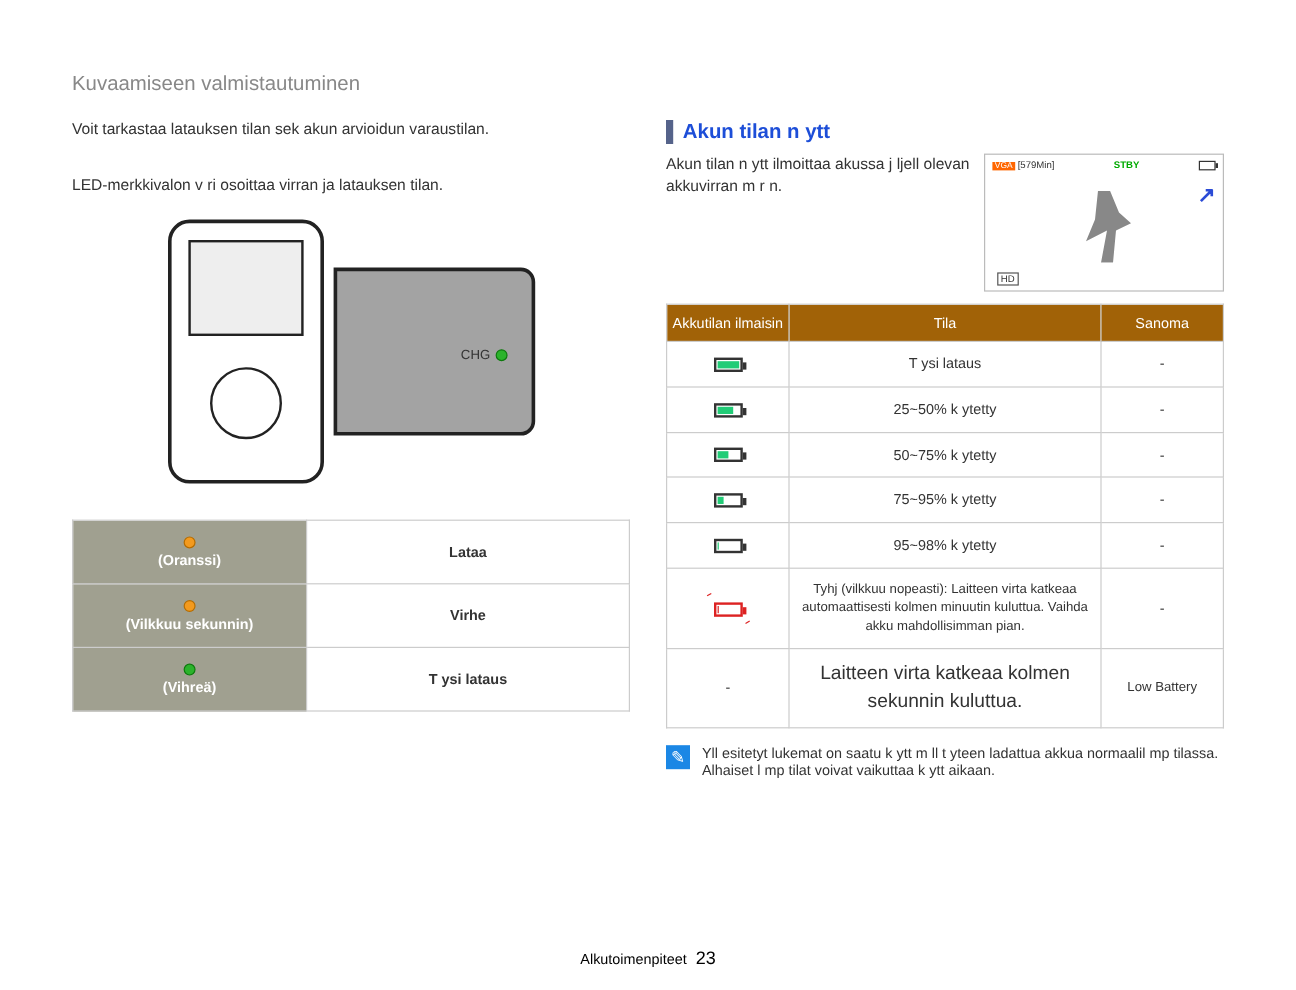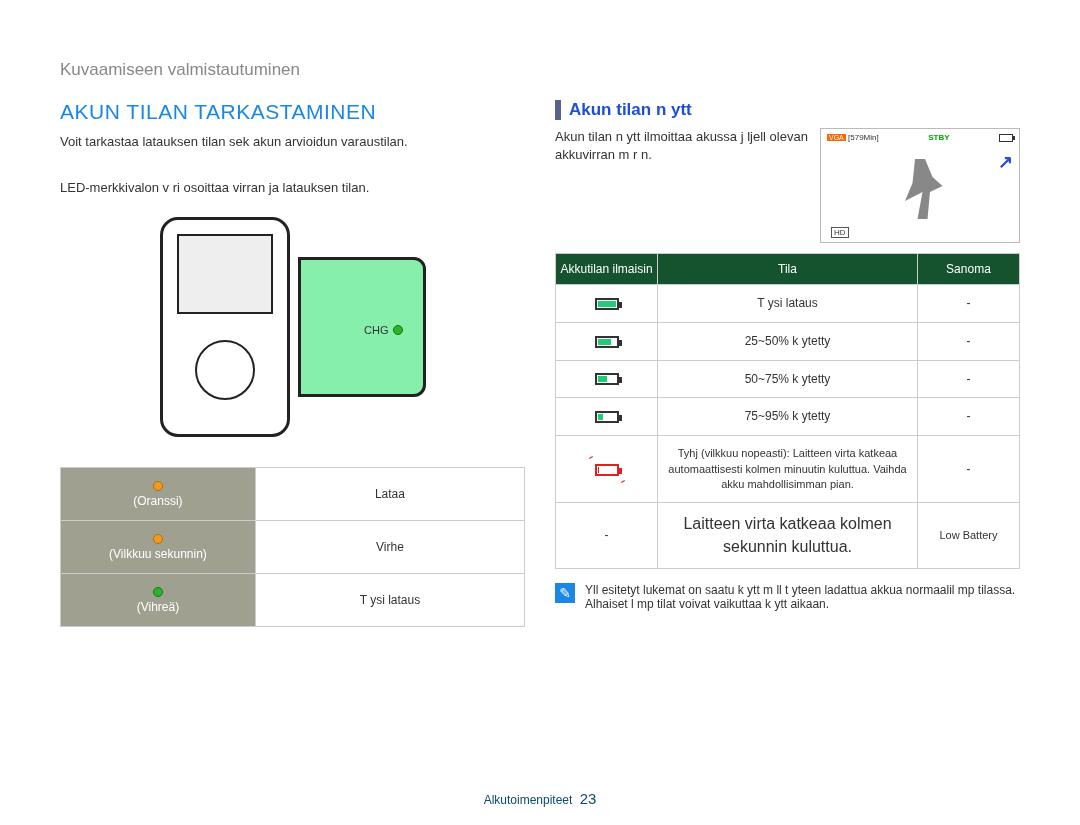--- a/index.html
+++ b/index.html
@@ -39,82 +39,81 @@
 
   
   .device-wrap { display:flex; align-items:center; justify-content:center; gap:8px; margin: 20px 0 30px 0; }
   .device {
     width: 130px; height: 220px; border: 3px solid #222; border-radius: 18px;
     background:#fff; position:relative;
   }
   .screen { position:absolute; top:14px; left:14px; right:14px; height:80px; border:2px solid #222; background:#eee;}
   .dpad { position:absolute; top:120px; left:50%; transform:translateX(-50%); width:60px; height:60px; border:2px solid #222; border-radius:50%; }
   .detail {
-    width: 128px; height:140px; border:3px solid #222; border-radius: 0 12px 12px 0;
-    position:relative; background:#86efac;
+    width: 168px; height:140px; border:3px solid #222; border-radius: 0 12px 12px 0;
+    position:relative; background:#a3a3a3;
   }
   .chg-label { position:absolute; right:20px; top:64px; font-size:11px; display:flex; align-items:center; gap:4px;}
   .dot { width:10px; height:10px; border-radius:50%; display:inline-block; }
   .dot.green { background:#2bb32b; border:1px solid #0d7a0d; }
   .dot.orange { background:#f39a1e; border:1px solid #b56c00; }
 
   
-  .led-table { width: 100%; border-collapse: collapse; font-size: 12px; }
+  .led-table { width: 100%; border-collapse: collapse; font-size: 12px; font-weight: bold; }
   .led-table td { border: 1px solid #ccc; padding: 12px 8px; text-align:center; vertical-align:middle; }
   .led-table td.color-cell { background:#a0a090; color:#fff; width: 42%; }
 
   
   .display {
     float: right; width: 200px; height: 115px; border:1px solid #bbb; background:#fff; margin: 0 0 10px 12px;
     position:relative;
   }
   .display .topbar { position:absolute; top:4px; left:6px; right:6px; font-size:8px; display:flex; justify-content:space-between; align-items:center;}
   .vga { background:#f60; color:#fff; padding:0 2px; font-size:7px;}
   .stby { color:#0a0; font-weight:bold; font-size:8px;}
   .batt-mini { width:14px; height:8px; border:1px solid #333; position:relative;}
   .batt-mini:after{content:"";position:absolute;right:-3px;top:1px;width:2px;height:4px;background:#333;}
   .arrow-out { position:absolute; top:22px; right:6px; color:#2b4bd6; font-size:18px; font-weight:bold;}
   .skater { position:absolute; top:30px; left:50%; transform:translateX(-50%); width:50px; height:60px; background:#888; clip-path: polygon(40% 0,60% 0,75% 30%,95% 45%,70% 55%,65% 100%,45% 100%,55% 55%,20% 70%,35% 40%); }
   .hd { position:absolute; bottom:4px; left:10px; font-size:8px; border:1px solid #555; padding:0 2px;}
 
   
   .batt-table { width:100%; border-collapse: collapse; font-size:12px; margin-top: 14px; clear:both;}
-  .batt-table th { background:#14532d; color:#fff; font-weight:normal; padding:8px 4px; border:1px solid #ccc; }
+  .batt-table th { background:#a16207; color:#fff; font-weight:normal; padding:8px 4px; border:1px solid #ccc; }
   .batt-table td { border:1px solid #ccc; padding:10px 6px; text-align:center; vertical-align:middle; line-height:1.4;}
   .batt-icon { width:24px; height:12px; border:2px solid #333; display:inline-block; position:relative; vertical-align:middle;}
   .batt-icon:after{content:"";position:absolute;right:-5px;top:2px;width:3px;height:6px;background:#333;}
   .batt-icon .fill{position:absolute;left:1px;top:1px;bottom:1px;background:#2c7;}
   .batt-icon.l4 .fill{width:90%;}
   .batt-icon.l3 .fill{width:65%;}
   .batt-icon.l2 .fill{width:45%;}
   .batt-icon.l1 .fill{width:25%;}
   .batt-icon.l0 .fill{width:8%;}
   .batt-icon.red { border-color:#d22;}
   .batt-icon.red:after{background:#d22;}
   .batt-icon.red .fill{background:#d22;}
   .blink-rays { display:inline-block; position:relative; padding:4px 6px;}
   .blink-rays:before, .blink-rays:after { content:""; position:absolute; width:4px; height:1px; background:#d22;}
   .blink-rays:before{ top:0; left:0; transform:rotate(-30deg);}
   .blink-rays:after{ bottom:0; right:0; transform:rotate(-30deg);}
 
   .note-row { display:flex; gap:10px; margin-top:14px; font-size:12px; color:#333; align-items:flex-start;}
   .note-icon { width:20px; height:20px; background:#1b87e5; color:#fff; display:flex; align-items:center; justify-content:center; font-size:14px; flex-shrink:0;}
 
-  .footer { position:absolute; bottom:18px; left:0; right:0; text-align:center; font-size:12px; color:#0c4a6e;}
+  .footer { position:absolute; bottom:18px; left:0; right:0; text-align:center; font-size:12px; color:#000000;}
   .footer .pg { font-size:15px; margin-left:4px;}
 </style>
 </head>
 <body>
 
 <h1 class="chapter-title">Kuvaamiseen valmistautuminen</h1>
 
 <div class="columns">
 
   <div class="col">
-    <h2 class="section-title">AKUN TILAN TARKASTAMINEN</h2>
     <p class="intro">Voit tarkastaa latauksen tilan sek  akun arvioidun varaustilan.</p>
 
     <p class="body-text">LED-merkkivalon v ri osoittaa virran ja latauksen tilan.</p>
 
     <div class="device-wrap">
       <div class="device">
         <div class="screen"></div>
         <div class="dpad"></div>
       </div>
       <div class="detail">
@@ -180,20 +179,25 @@
         <td><span class="batt-icon l2"><span class="fill"></span></span></td>
         <td>50~75% k ytetty</td>
         <td>-</td>
       </tr>
       <tr>
         <td><span class="batt-icon l1"><span class="fill"></span></span></td>
         <td>75~95% k ytetty</td>
         <td>-</td>
       </tr>
       <tr>
+        <td><span class="batt-icon l0"><span class="fill"></span></span></td>
+        <td>95~98% k ytetty</td>
+        <td>-</td>
+      </tr>
+      <tr>
         <td><span class="blink-rays"><span class="batt-icon red l0"><span class="fill"></span></span></span></td>
         <td style="font-size:11px">Tyhj  (vilkkuu nopeasti): Laitteen virta katkeaa automaattisesti kolmen minuutin kuluttua. Vaihda akku mahdollisimman pian.</td>
         <td>-</td>
       </tr>
       <tr>
         <td>-</td>
         <td style="font-size:16px">Laitteen virta katkeaa kolmen sekunnin kuluttua.</td>
         <td style="font-size:11px">Low Battery</td>
       </tr>
     </tbody>

